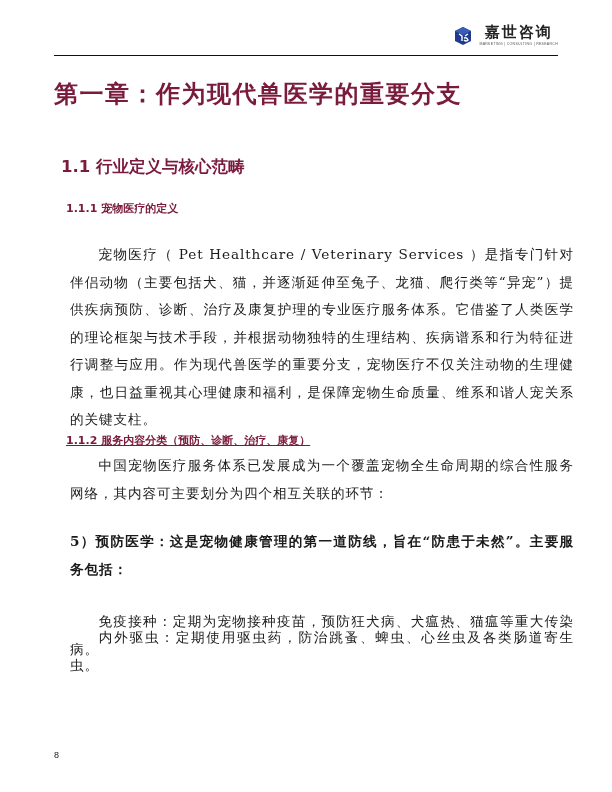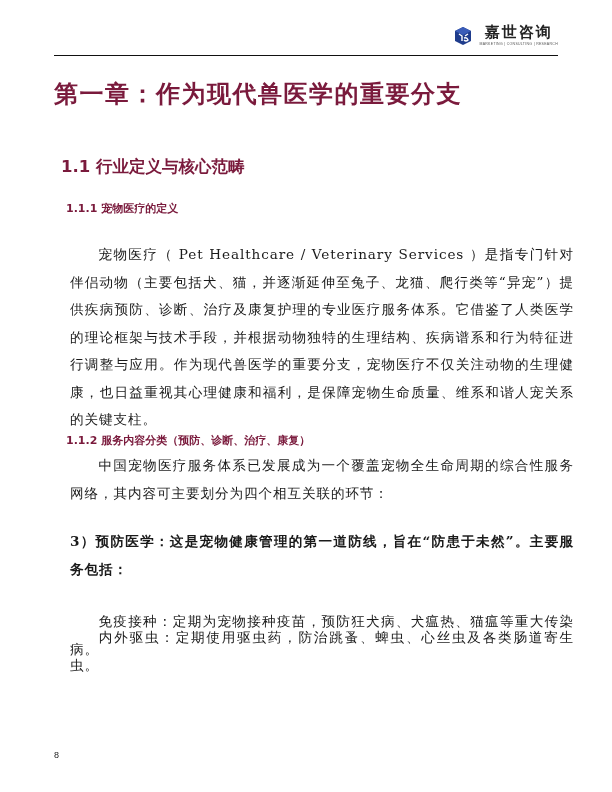--- a/index.html
+++ b/index.html
@@ -86,21 +86,21 @@
       left: 66px;
       font-family: "DejaVu Sans", "Liberation Sans", sans-serif;
       font-size: 11px;
       font-weight: bold;
       color: #7a1a3c;
       margin: 0;
       line-height: 18px;
       white-space: nowrap;
     }
     .h3.a { top: 200px; }
-    .h3.b { top: 432px; }
+    .h3.b { top: 432px; text-decoration: underline; }
     .para {
       position: absolute;
       left: 54px;
       width: 504px;
       font-size: 13.6px;
       line-height: 27.5px;
       color: #1a1a1a;
       margin: 16px;
       text-align: justify;
       letter-spacing: 0.9px;
@@ -145,19 +145,19 @@
 <h2 class="h2">1.1 行业定义与核心范畴</h2>
 
 <h3 class="h3 a">1.1.1 宠物医疗的定义</h3>
 
 <p class="para p1"><span class="indent"></span><span>宠物医疗（ Pet Healthcare / Veterinary Services ）是指专门针对伴侣动物（主要包括犬、猫，并逐渐延伸至兔子、龙猫、爬行类等“异宠”）提供疾病预防、诊断、治疗及康复护理的专业医疗服务体系。它借鉴了人类医学的理论框架与技术手段，并根据动物独特的生理结构、疾病谱系和行为特征进行调整与应用。作为现代兽医学的重要分支，宠物医疗不仅关注动物的生理健康，也日益重视其心理健康和福利，是保障宠物生命质量、维系和谐人宠关系的关键支柱。</span></p>
 
 <h3 class="h3 b">1.1.2 服务内容分类（预防、诊断、治疗、康复）</h3>
 
 <p class="para p2"><span class="indent"></span><span>中国宠物医疗服务体系已发展成为一个覆盖宠物全生命周期的综合性服务网络，其内容可主要划分为四个相互关联的环节：</span></p>
 
-<p class="para p3">3）预防医学：这是宠物健康管理的第一道防线，旨在“防患于未然”。主要服务包括：</p>
+<p class="para p3">5）预防医学：这是宠物健康管理的第一道防线，旨在“防患于未然”。主要服务包括：</p>
 
 <p class="para p4"><span class="indent"></span><span>免疫接种：定期为宠物接种疫苗，预防狂犬病、犬瘟热、猫瘟等重大传染病。</span></p>
 
 <p class="para p5"><span class="indent"></span><span>内外驱虫：定期使用驱虫药，防治跳蚤、蜱虫、心丝虫及各类肠道寄生虫。</span></p>
 
 <div class="page-num">8</div>
 
 </body></html>

